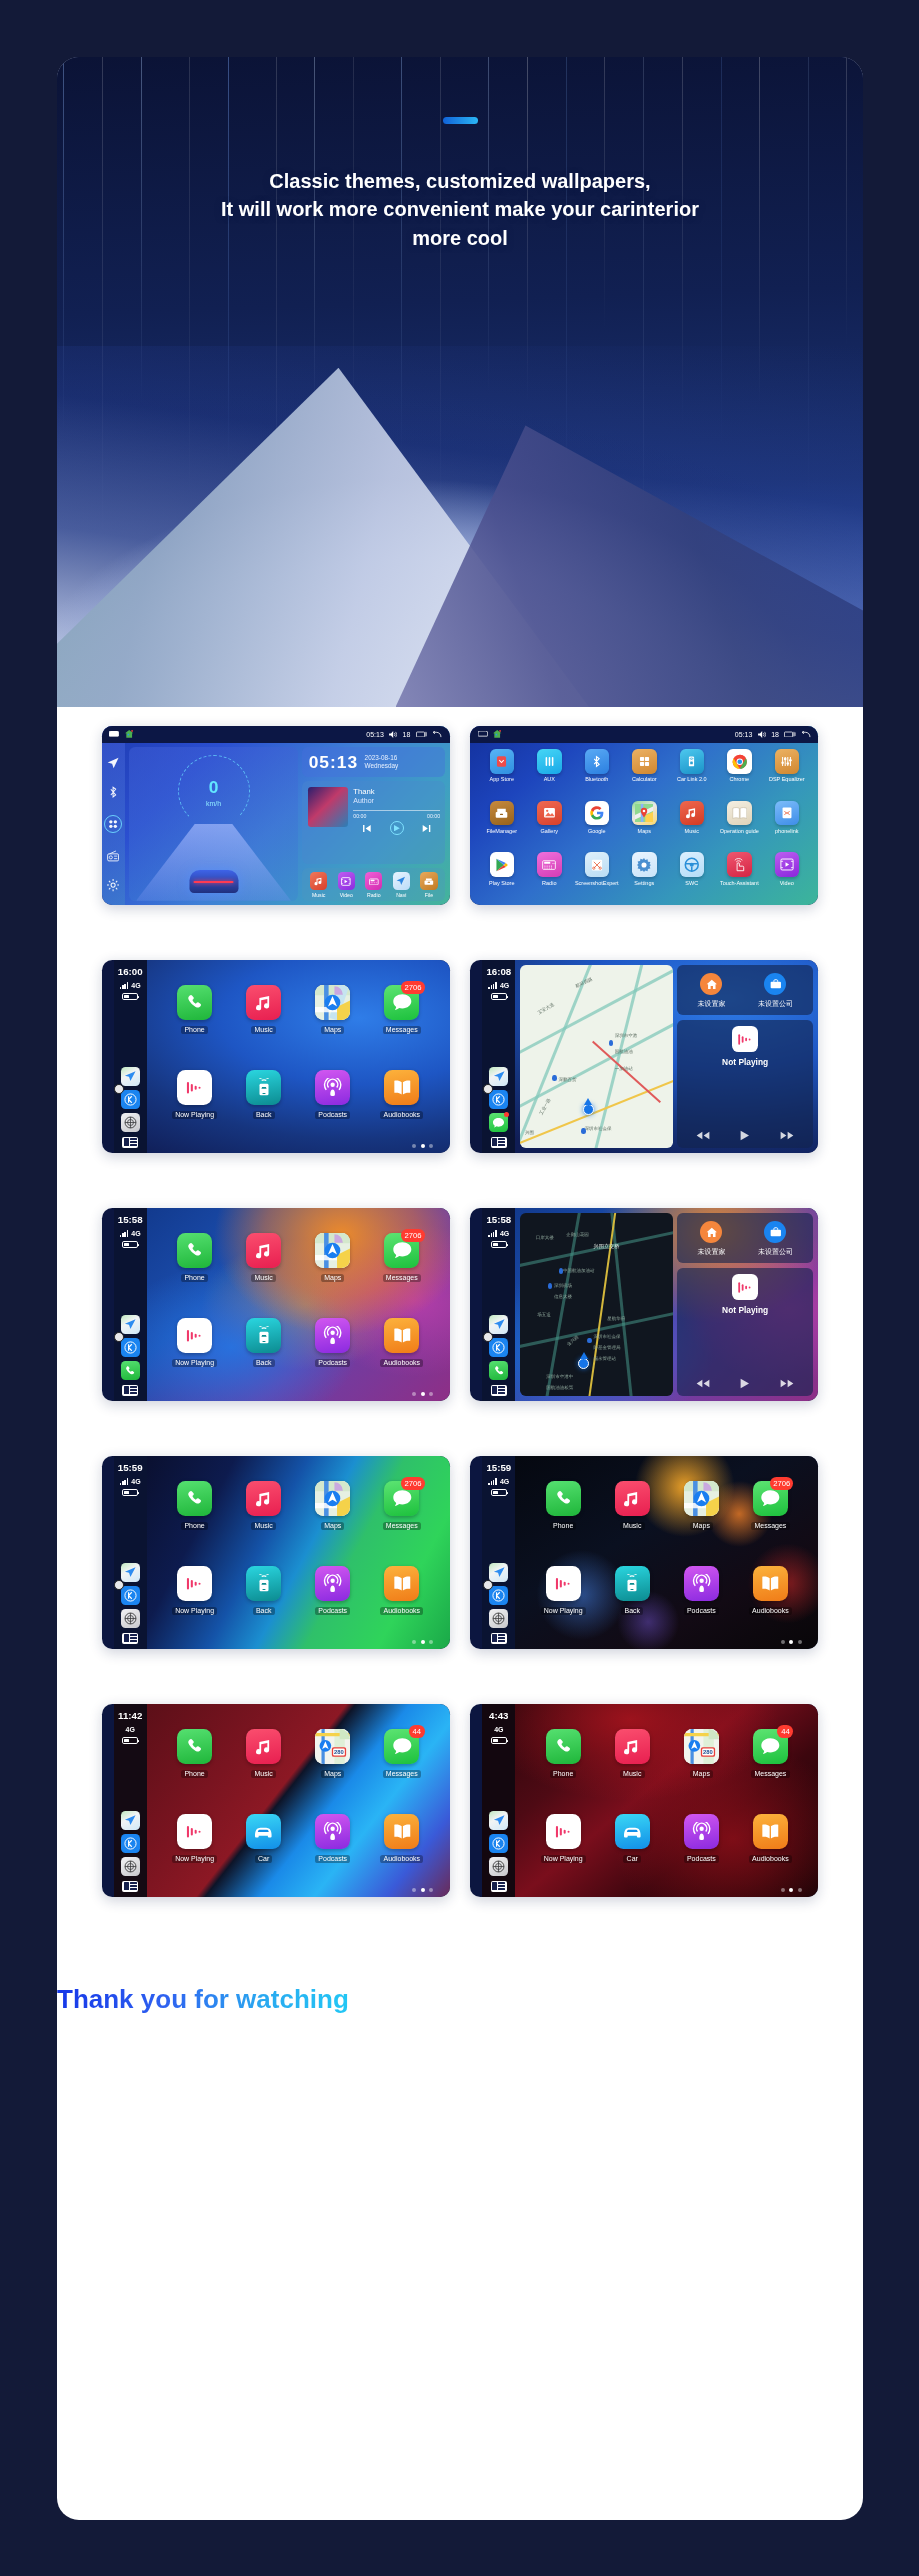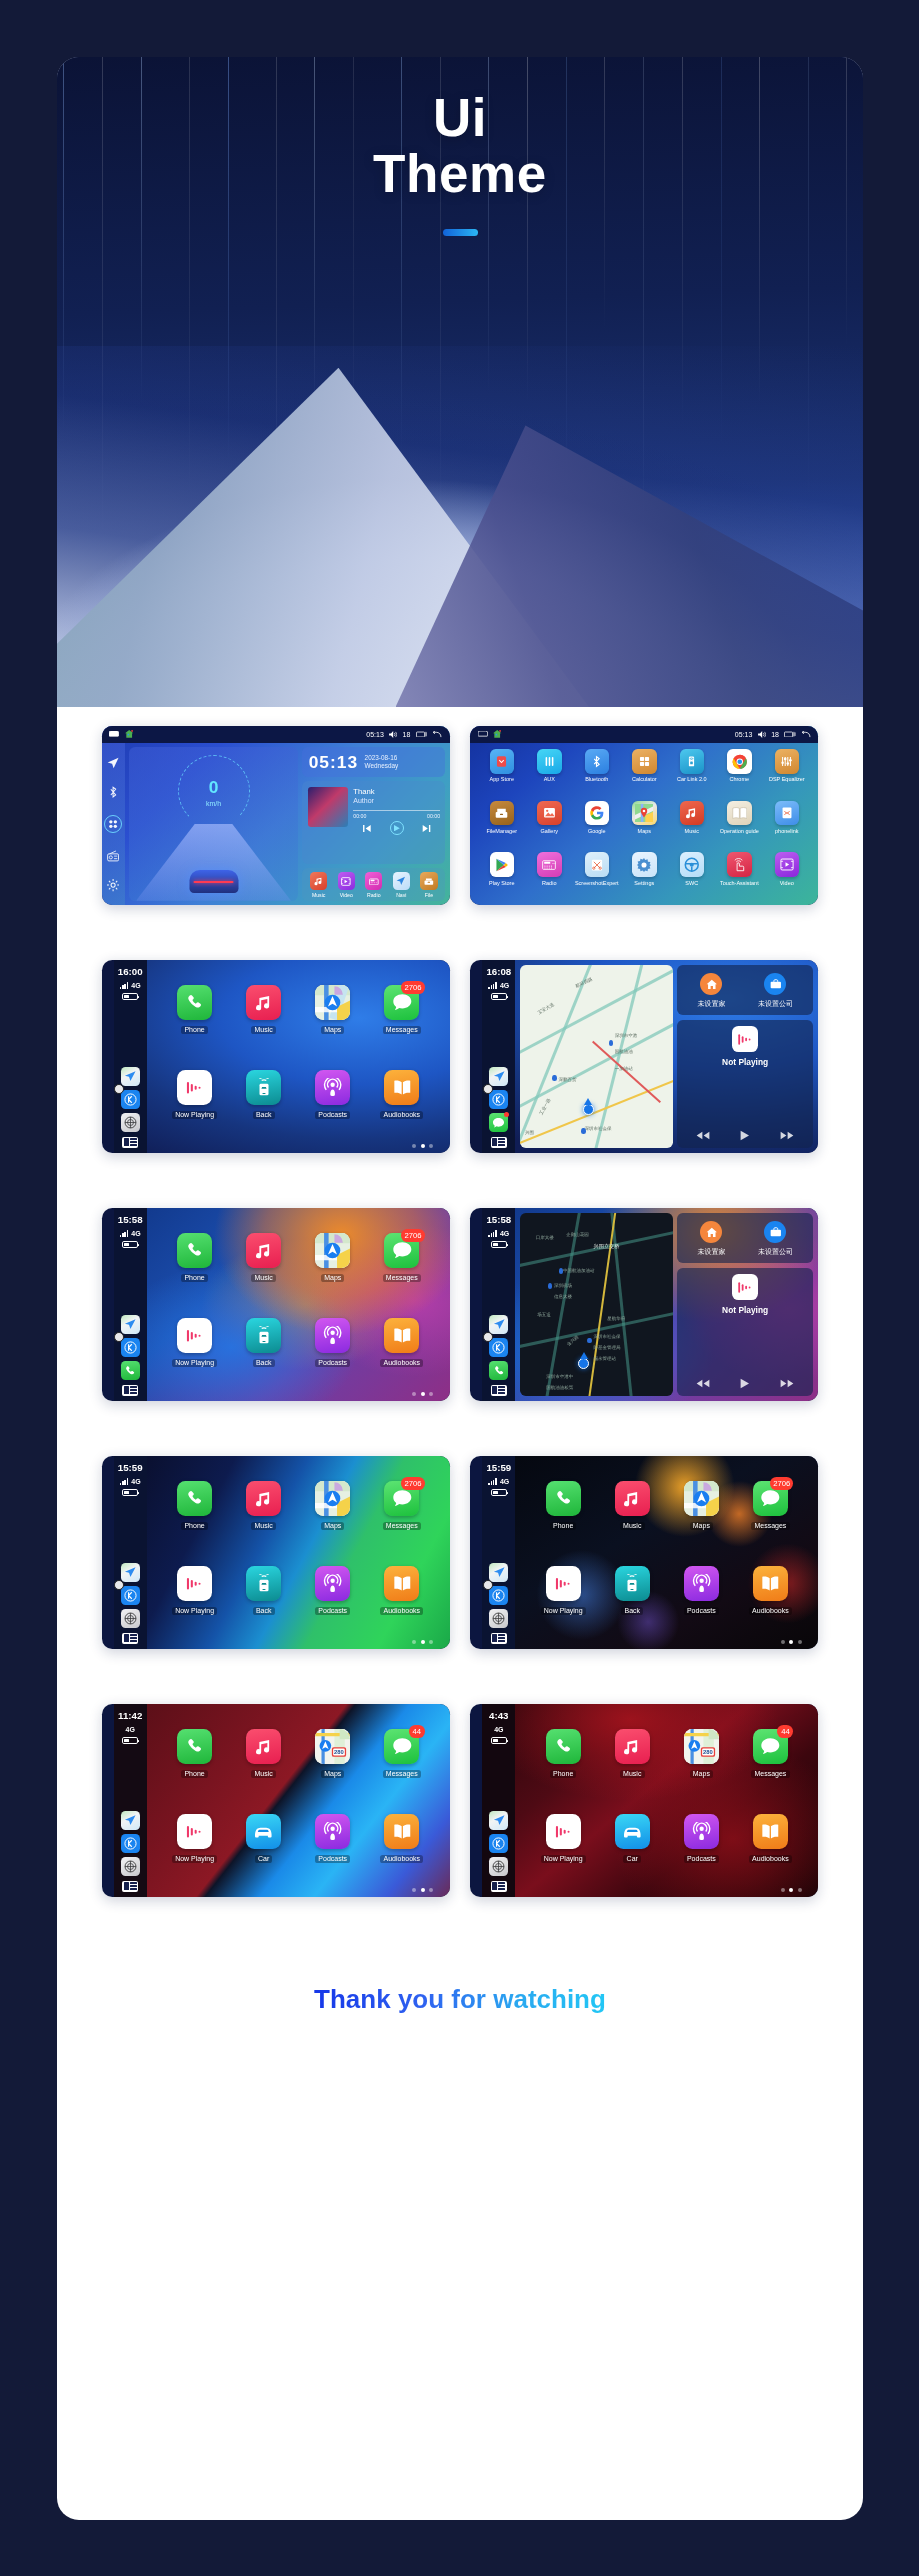--- a/index.html
+++ b/index.html
@@ -321,41 +321,42 @@
     background: rgba(18,36,78,.62); display: flex; flex-direction: column; align-items: center;
   }
   .np-ic { width: 26px; height: 26px; border-radius: 6.4px; background: #fff; margin-bottom: 4.5px;
     display: flex; align-items: center; justify-content: center; }
   .np-card .np-lbl { color: #fff; font-size: 8.4px; font-weight: bold; }
   .np-ctrl { margin-top: auto; display: flex; justify-content: space-around; width: 100%;
     align-items: center; padding-bottom: 1.3px; }
   .np-ctrl svg { fill: rgba(255,255,255,.82); }
 
   
-  .footer { background: #fff; text-align: center; padding: 37px 0 77px; }
+  .footer { background: #fff; text-align: left; padding: 37px 0 77px; }
   .thanks {
     font-size: 26px; font-weight: bold; display: inline-block;
     background: linear-gradient(90deg, #1637e8 0%, #2f63f0 38%, #2aa8f0 70%, #22c7f5 100%);
     -webkit-background-clip: text; background-clip: text; color: transparent;
   }
 </style>
 </head>
 <body>
 
 <div class="page">
 
   <section class="hero">
     <div class="startrail"></div>
     <div class="dune"></div>
     <div class="hero-inner">
-      <h1 class="hero-title">
-        <span>Ui</span>
-        <span class="ln2">Theme</span>
-      </h1>
       <div class="hero-divider"></div>
+      <p class="hero-sub">
+        <span>Classic themes, customized wallpapers,</span><br>
+        <span>It will work more convenient make your carinterior</span><br>
+        <span>more cool</span>
+      </p>
     </div>
   </section>
 
   <div class="body-area">
 
     <div class="row">
 
       <div class="shot hu">
         <div class="hu-wrap">
           <div class="hu-status">

